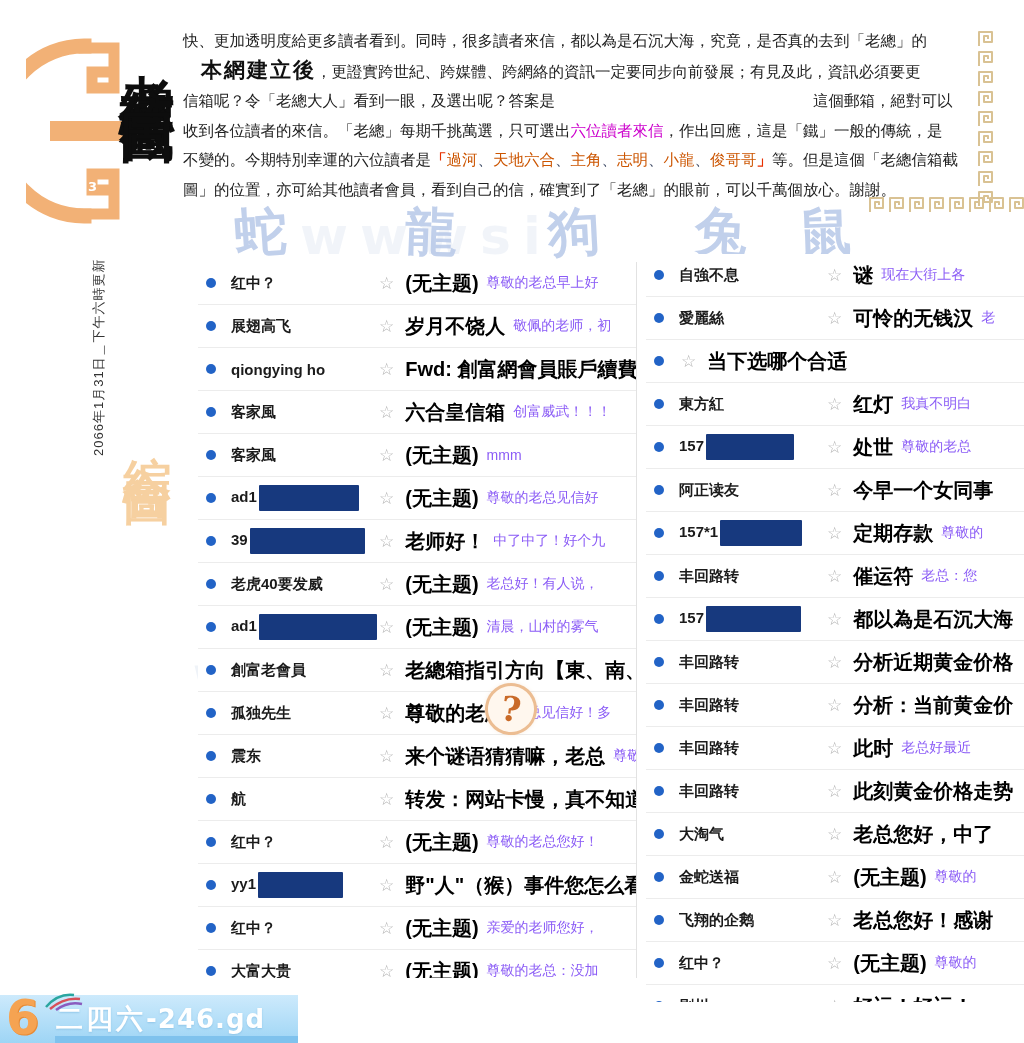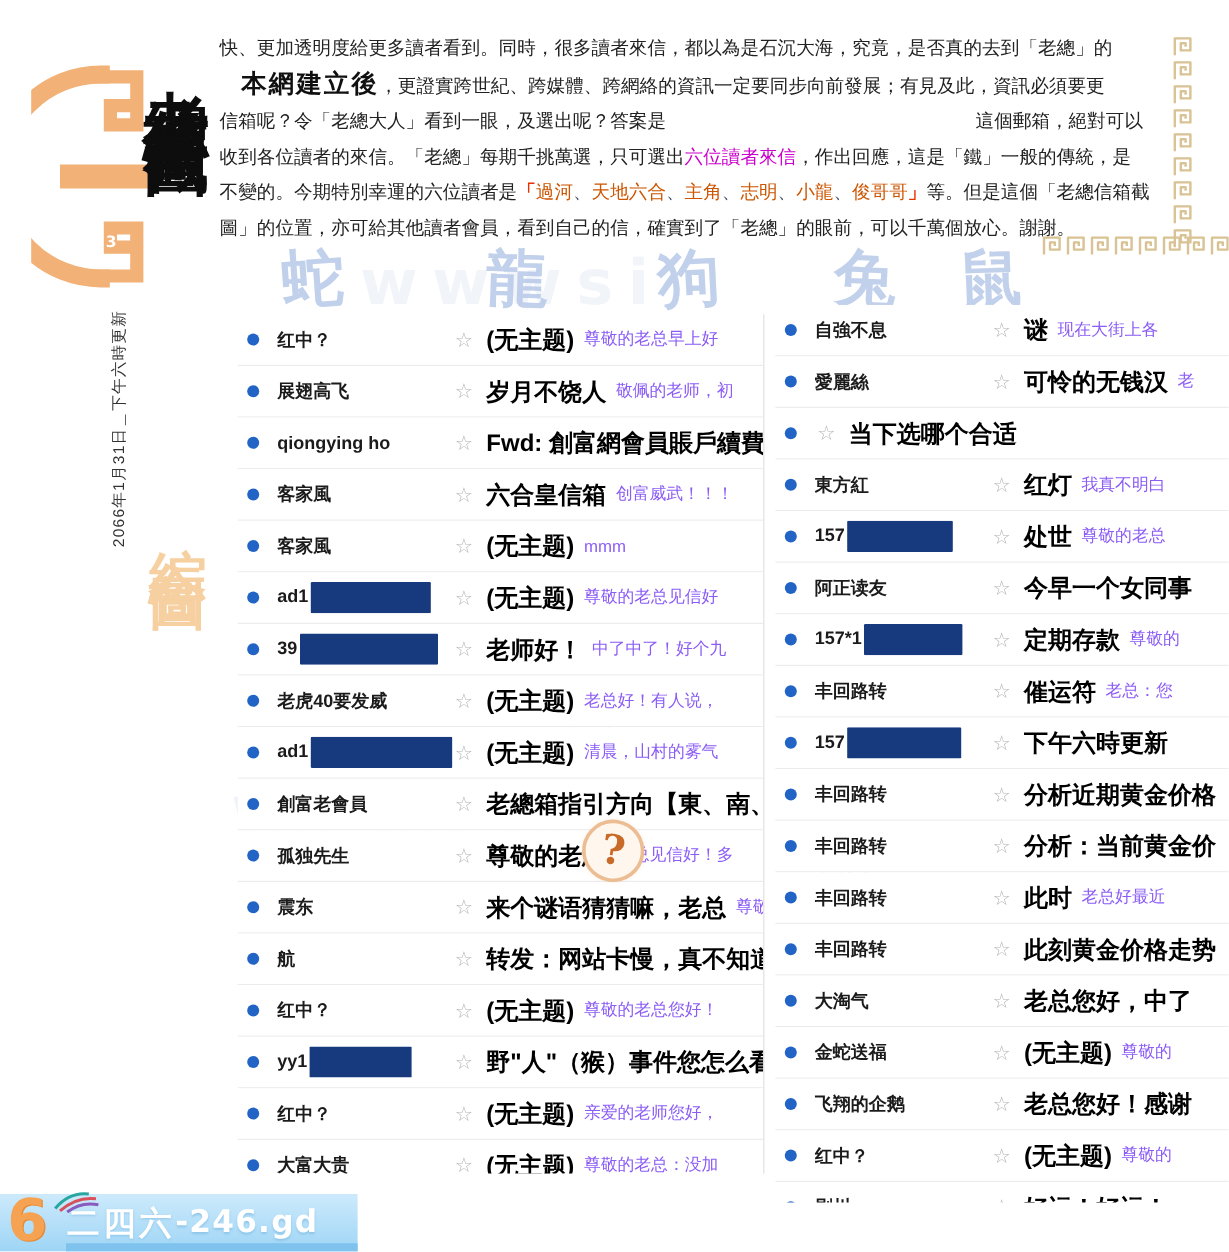--- a/index.html
+++ b/index.html
@@ -18,21 +18,21 @@
   .seg-sep{color:#44506a;}
   .seg-gap{display:inline-block;width:258px;}
   .pline.indent{text-indent:18px;}
 
   
   .meander-col{position:absolute;left:975px;top:28px;display:flex;flex-direction:column;}
   .meander-row{position:absolute;left:866px;top:194px;display:flex;flex-direction:row;}
   .mu{width:20px;height:20px;}
 
   
-  .ornament{position:absolute;left:26px;top:52px;}
+  .ornament{position:absolute;left:26px;top:36px;}
   .badge013{position:absolute;left:40px;top:143px;color:#fff;font-size:13px;font-weight:bold;
             letter-spacing:2px;font-family:"DejaVu Sans",sans-serif;}
   .vtitle{position:absolute;left:116px;top:30px;writing-mode:vertical-rl;text-orientation:upright;
           font-family:"DejaVu Serif",serif;font-size:55px;font-weight:900;color:#0d0d0d;
           letter-spacing:8px;line-height:1.15;}
   .vsub{position:absolute;left:124px;top:418px;writing-mode:vertical-rl;text-orientation:upright;
         font-family:"DejaVu Serif",serif;font-size:48px;font-weight:800;color:#f6d0a0;
         letter-spacing:13px;line-height:1;}
   .vdate{position:absolute;left:90px;top:456px;transform-origin:0 0;transform:rotate(-90deg);
          font-size:13px;color:#333;letter-spacing:1px;white-space:nowrap;}
@@ -345,21 +345,21 @@
       <span class="dot"></span>
       <span class="sender">丰回路转</span>
       <span class="star">☆</span>
       <span class="subject">催运符</span>
       <span class="snippet">老总：您</span>
     </div>
     <div class="mrow">
       <span class="dot"></span>
       <span class="sender">157<span class="redact" style="width: 95px;"></span></span>
       <span class="star">☆</span>
-      <span class="subject">下午六時更新</span>
+      <span class="subject">都以為是石沉大海</span>
     </div>
     <div class="mrow">
       <span class="dot"></span>
       <span class="sender">丰回路转</span>
       <span class="star">☆</span>
       <span class="subject">分析近期黄金价格</span>
     </div>
     <div class="mrow">
       <span class="dot"></span>
       <span class="sender">丰回路转</span>

